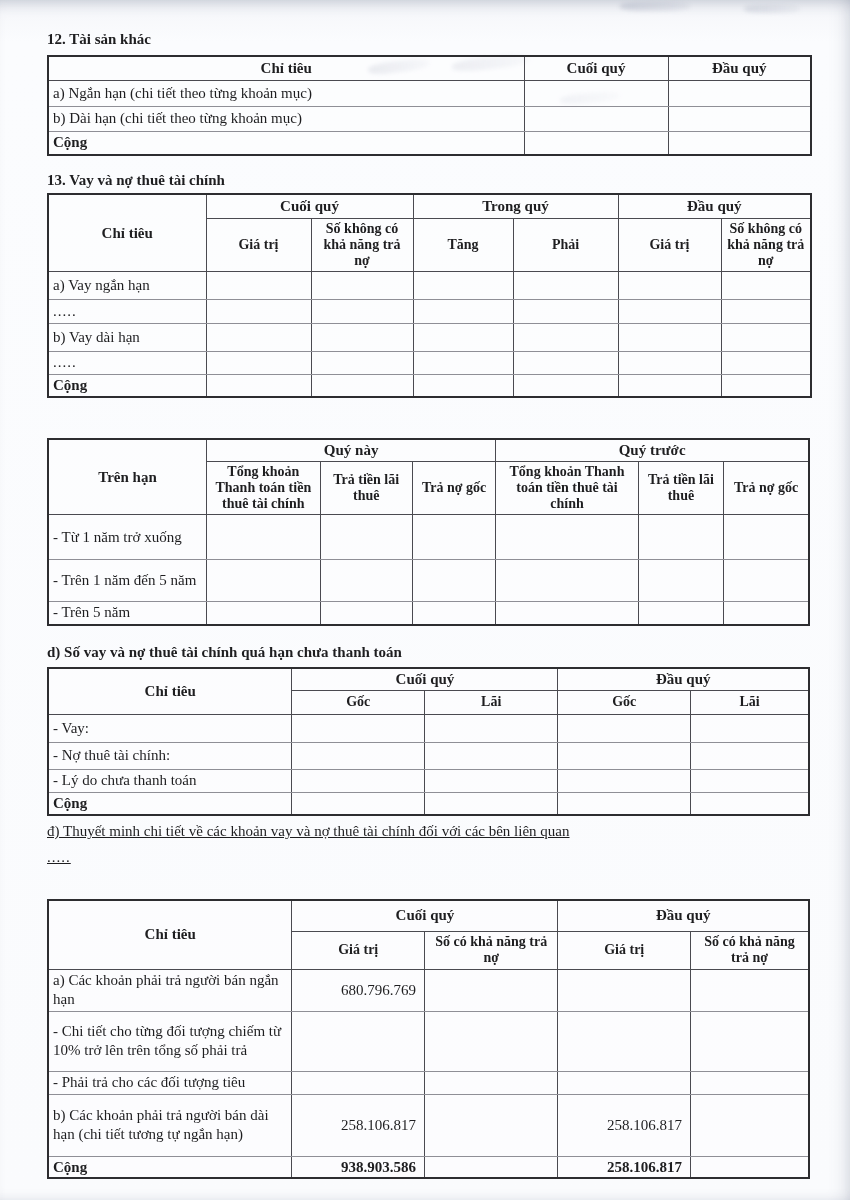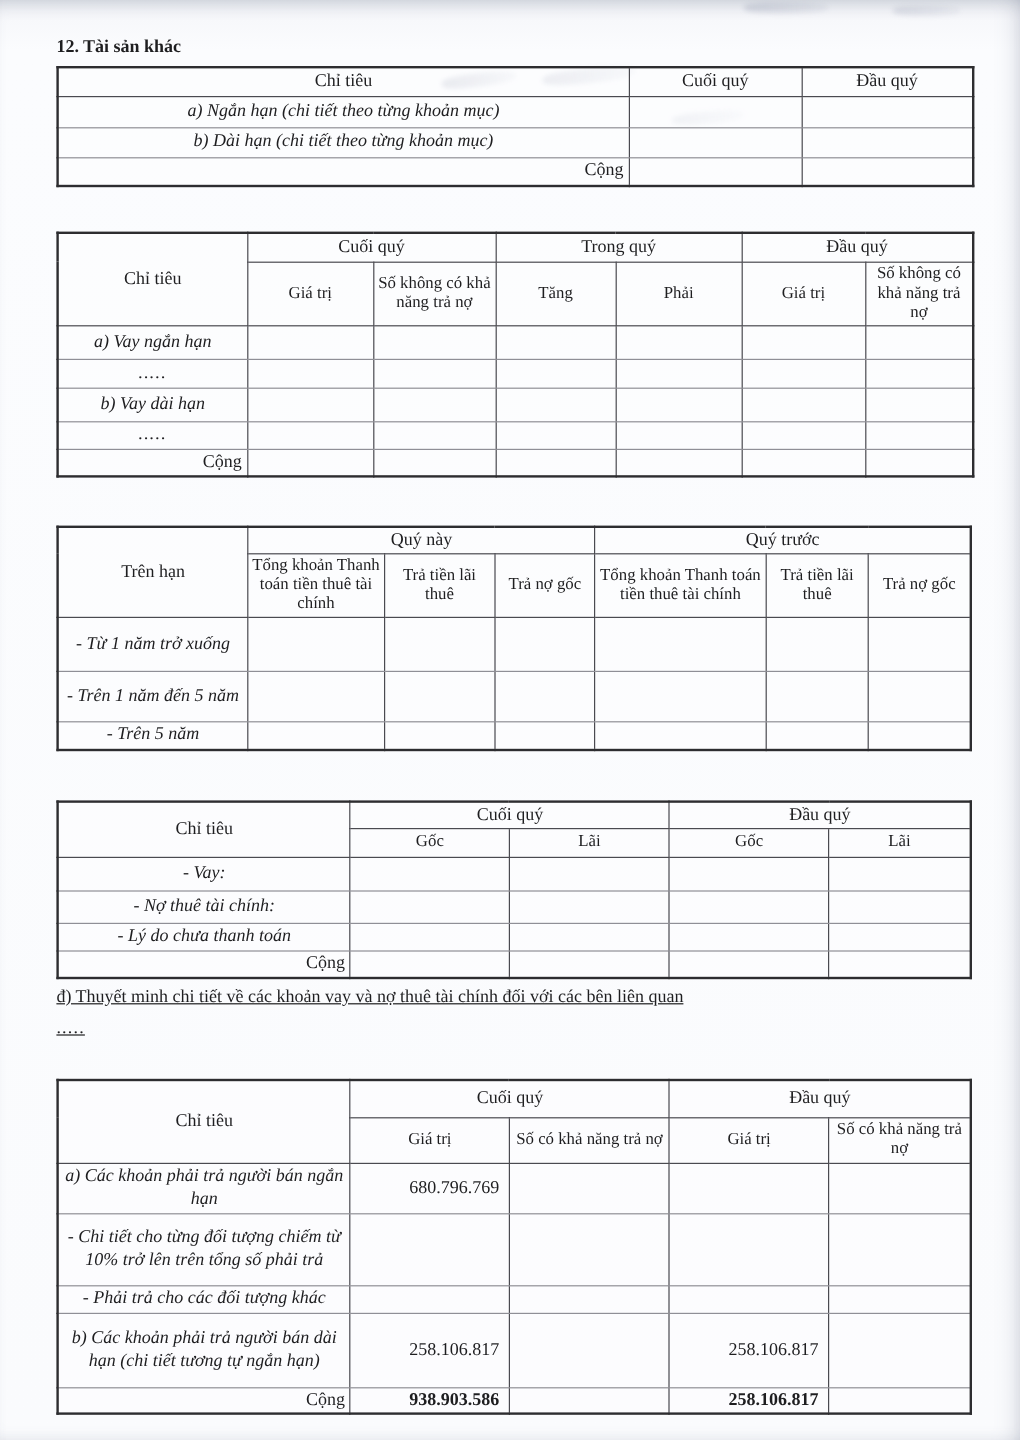--- a/index.html
+++ b/index.html
@@ -20,25 +20,25 @@
 
   table.tbl{border-collapse:collapse;table-layout:fixed;width:763px;background:rgba(255,255,255,.35);}
   table.tbl{border:2px solid #2d2d30;}
   .tbl th,.tbl td{
     border-left:1px solid #4a4a50;border-right:1px solid #4a4a50;
     border-top:1px solid #8f8f96;border-bottom:1px solid #8f8f96;
     padding:1px 4px;overflow:hidden;vertical-align:middle;
   }
   .tbl thead th{
     border-top:1px solid #4a4a50;border-bottom:1px solid #4a4a50;
-    font-weight:normal;text-align:center;margin-top:30px;
+    font-weight:bold;text-align:center;margin-top:30px;
   }
   .tbl thead th.sub{font-size:14px;line-height:1.15;padding:2px 3px;}
-  .tbl td.lbl{text-align:center;font-style:italic;}
-  .tbl td.ctr{text-align:right;font-weight:normal;}
+  .tbl td.lbl{text-align:left;}
+  .tbl td.ctr{text-align:left;font-weight:bold;}
   .tbl td.num{text-align:right;padding-right:8px;}
   .tbl td.numb{text-align:right;padding-right:8px;font-weight:bold;}
   .vt{vertical-align:top;}
   
   .h20{height:20px}.h21{height:21px}.h22{height:22px}.h23{height:23px}.h24{height:24px}
   .h25{height:25px}.h26{height:26px}.h27{height:27px}.h28{height:28px}.h31{height:31px}
   .h38{height:38px}.h42{height:42px}.h45{height:45px}.h53{height:53px}.h60{height:60px}
   .h62{height:62px}
 
   
@@ -91,20 +91,21 @@
         <td></td>
       </tr>
       <tr class="h24">
         <td class="ctr">Cộng</td>
         <td></td>
         <td></td>
       </tr>
     </tbody>
   </table>
 
+  <div class="abs sec-title" style="top:171px">13. Vay và nợ thuê tài chính</div>
   <table class="tbl abs" style="top:193px">
     <colgroup>
         <col style="width:158px">
         <col style="width:105px">
         <col style="width:102px">
         <col style="width:100px">
         <col style="width:105px">
         <col style="width:103px">
         <col style="width:90px">
       </colgroup>
@@ -222,20 +223,21 @@
         <td></td>
           <td></td>
           <td></td>
           <td></td>
           <td></td>
           <td></td>
       </tr>
     </tbody>
   </table>
 
+  <div class="abs sec-title" style="top:643px">d) Số vay và nợ thuê tài chính quá hạn chưa thanh toán</div>
   <table class="tbl abs" style="top:667px">
     <colgroup>
         <col style="width:243px">
         <col style="width:132px">
         <col style="width:133px">
         <col style="width:132px">
         <col style="width:118px">
       </colgroup>
     <thead>
       <tr class="h20">
@@ -315,21 +317,21 @@
         <td></td>
       </tr>
       <tr class="h60">
         <td class="lbl">- Chi tiết cho từng đối tượng chiếm từ 10% trở lên trên tổng số phải trả</td>
         <td></td>
           <td></td>
           <td></td>
           <td></td>
       </tr>
       <tr class="h23">
-        <td class="lbl">- Phải trả cho các đối tượng khác</td>
+        <td class="lbl">- Phải trả cho các đối tượng tiêu</td>
         <td></td>
           <td></td>
           <td></td>
           <td></td>
       </tr>
       <tr class="h62">
         <td class="lbl">b) Các khoản phải trả người bán dài hạn (chi tiết tương tự ngắn hạn)</td>
         <td class="num">258.106.817</td>
         <td></td>
         <td class="num">258.106.817</td>

